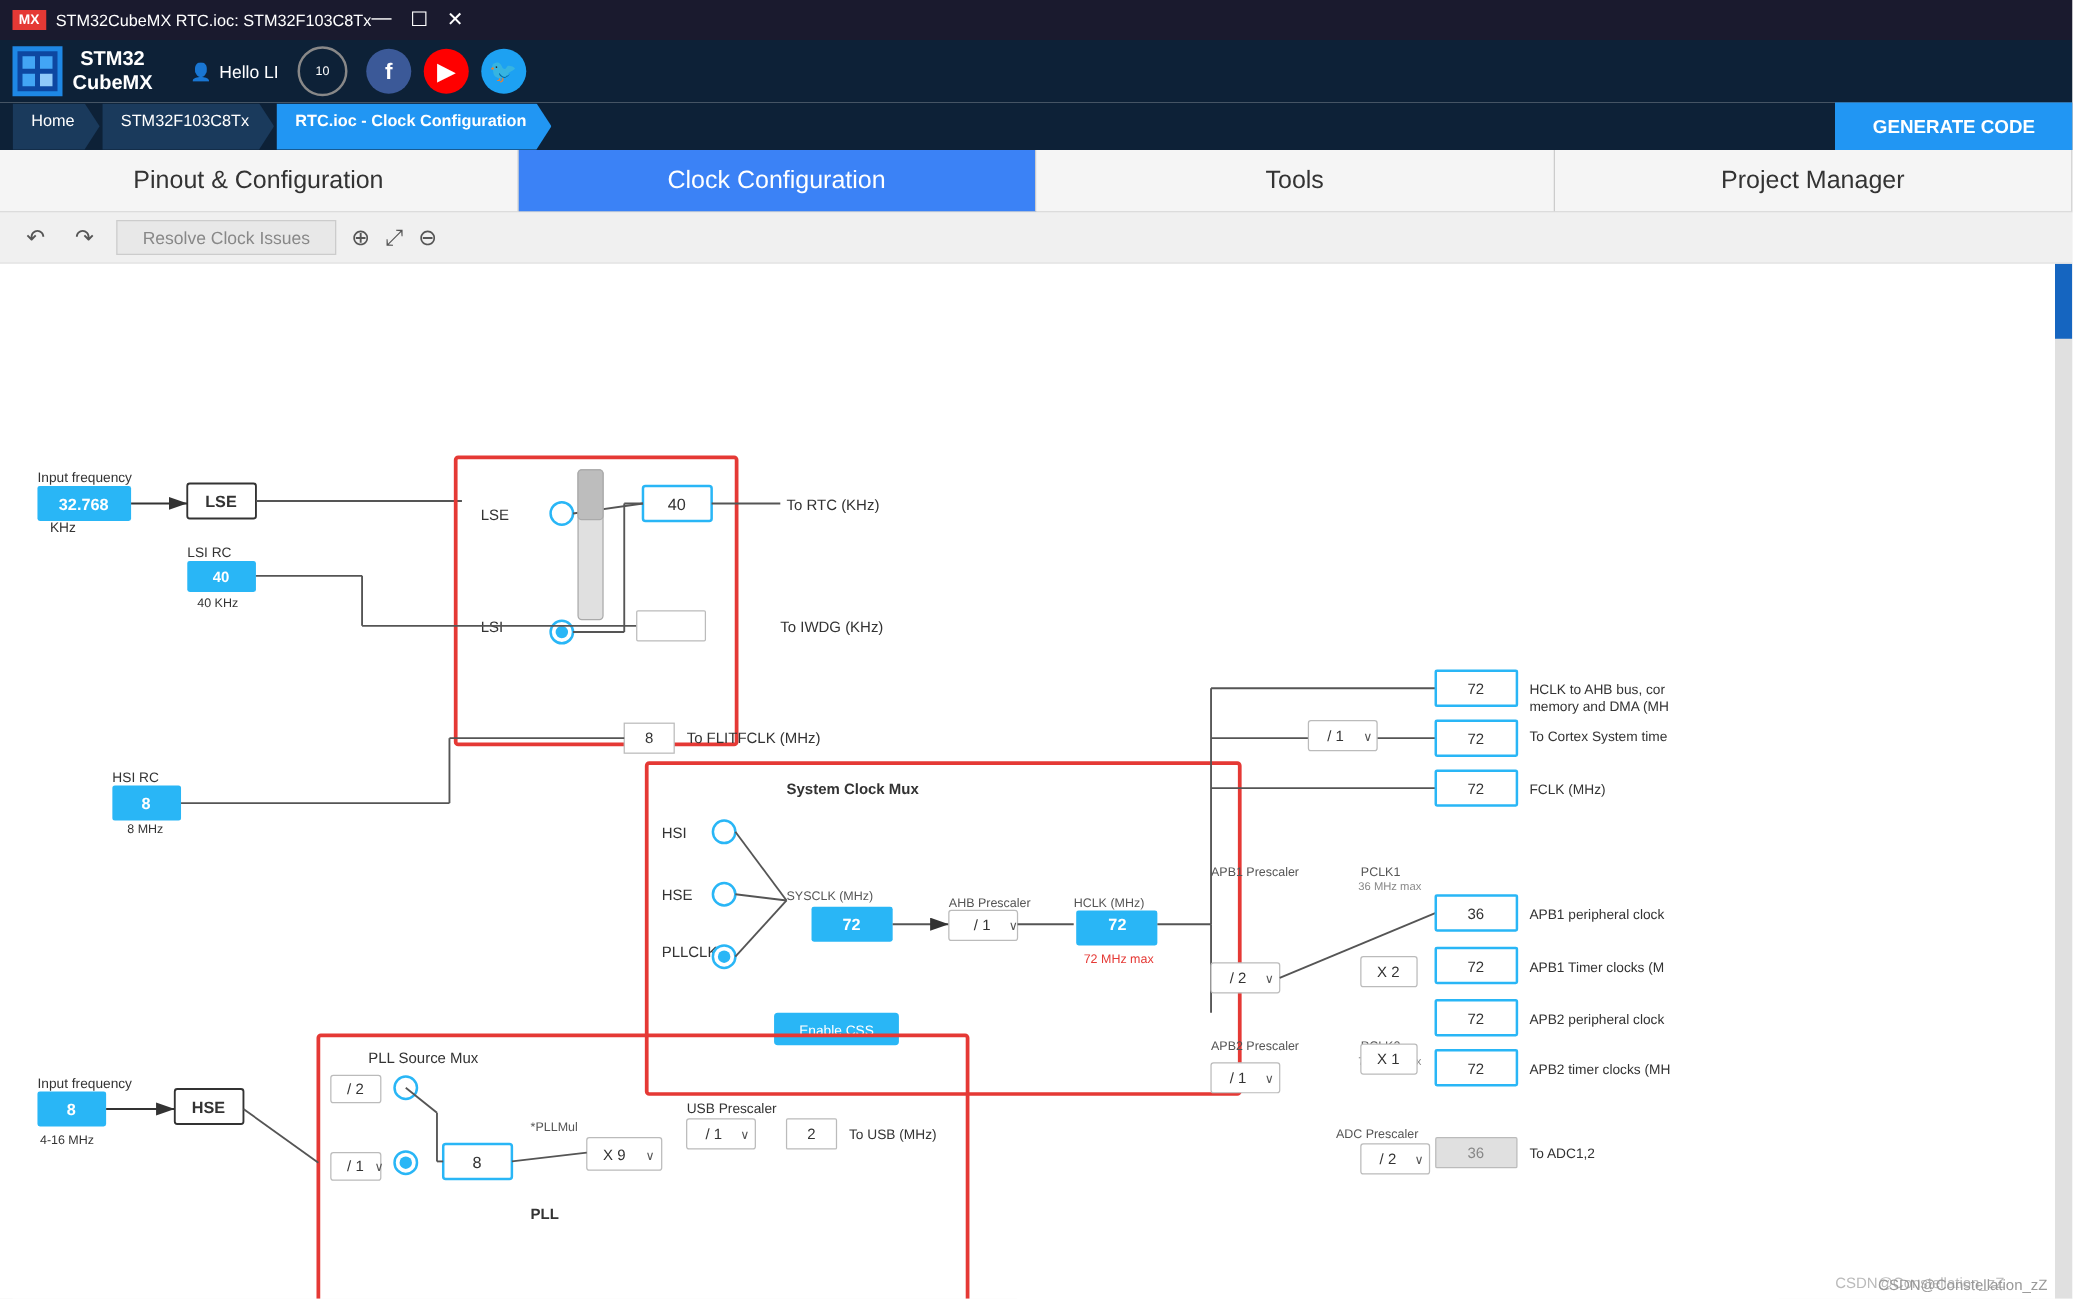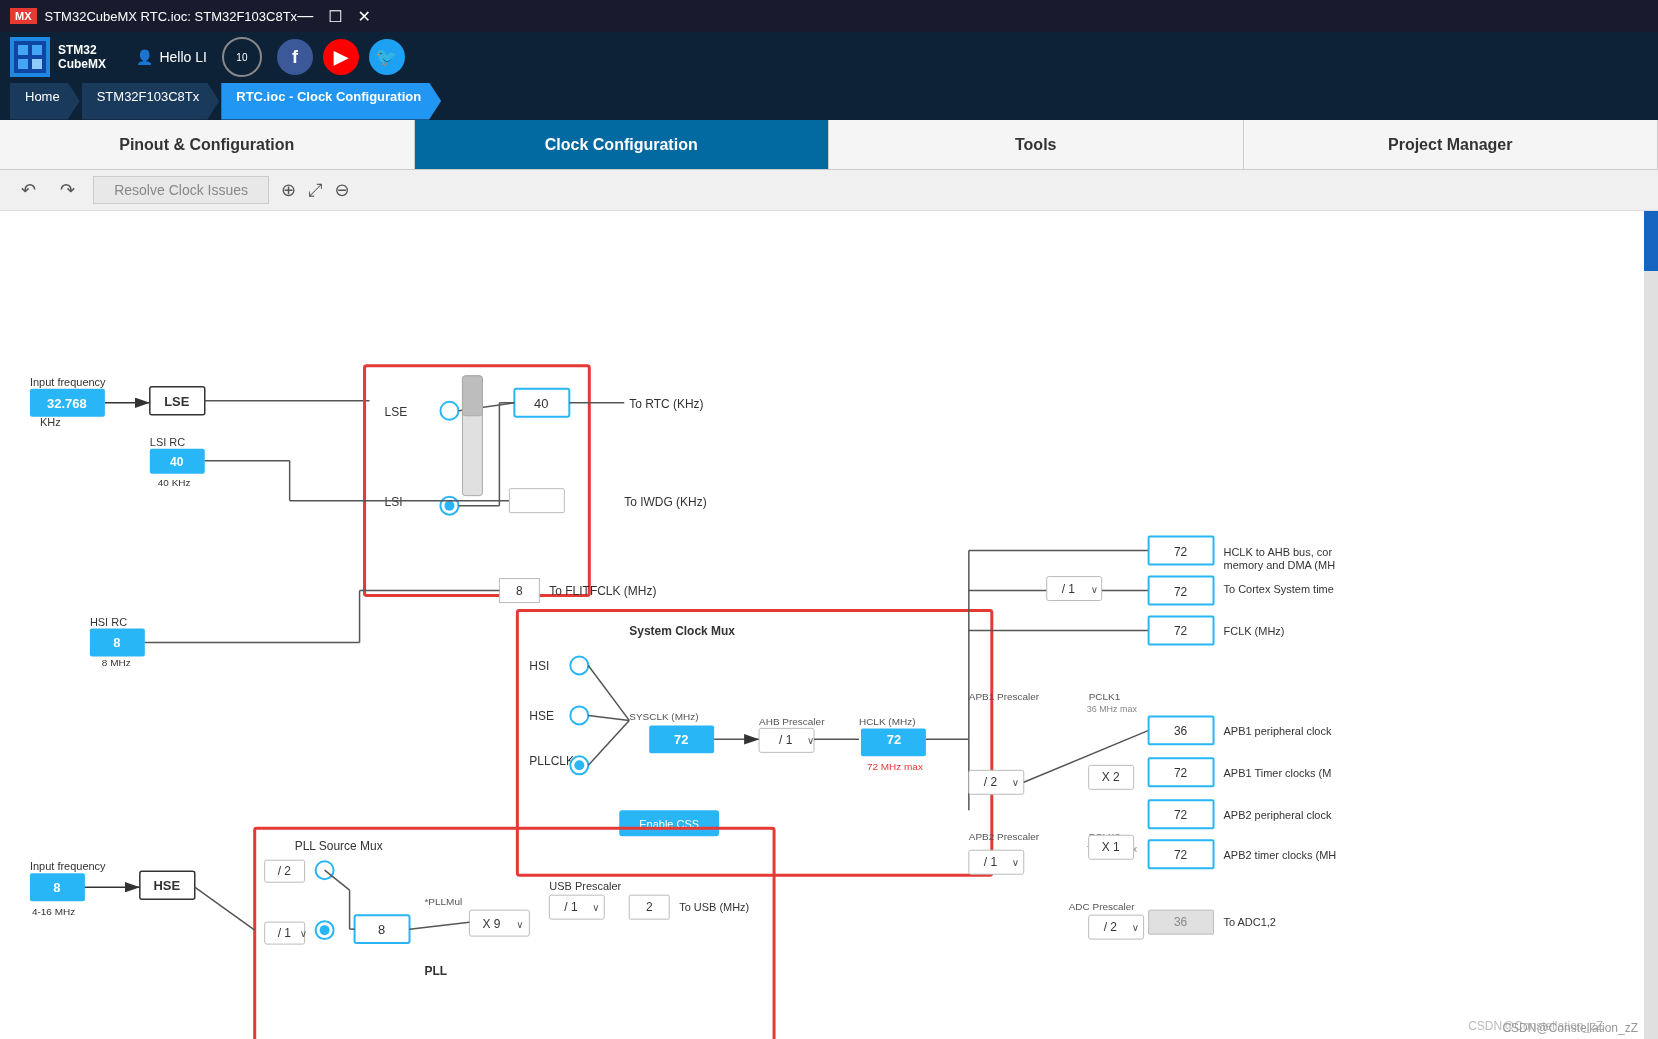--- a/index.html
+++ b/index.html
@@ -21,21 +21,21 @@
     #menubar {
       background: #0d2137;
       color: white;
       height: 50px;
       display: flex;
       align-items: center;
       padding: 0 10px;
       gap: 0;
     }
     #menubar .logo { display: flex; align-items: center; margin-right: 30px; }
-    #menubar .logo-text { color: white; font-size: 12px; font-weight: bold; line-height: 1.2; }
+    #menubar .logo-text { color: white; font-size: 16px; font-weight: bold; line-height: 1.2; text-align: center; }
     #menubar .logo-cube { width: 40px; height: 40px; background: #1e88e5; margin-right: 8px; display: flex; align-items: center; justify-content: center; font-size: 10px; font-weight: bold; color: white; }
     #menubar .menu-items { display: flex; gap: 50px; flex: 1; justify-content: center; }
     #menubar .menu-item { color: white; font-size: 16px; cursor: pointer; }
     #menubar .menu-right { display: flex; align-items: center; gap: 15px; }
     #menubar .hello-user { display: flex; align-items: center; gap: 6px; color: white; font-size: 14px; }
     #menubar .social-icons { display: flex; gap: 10px; }
     #menubar .social-icon { width: 36px; height: 36px; border-radius: 50%; display: flex; align-items: center; justify-content: center; color: white; font-size: 18px; font-weight: bold; cursor: pointer; }
     .fb-icon { background: #3b5998; }
     .yt-icon { background: #ff0000; }
     .tw-icon { background: #1da1f2; }
@@ -81,26 +81,26 @@
       display: flex;
       height: 50px;
       background: #e8e8e8;
       border-bottom: 1px solid #ccc;
     }
     .tab {
       flex: 1;
       display: flex;
       align-items: center;
       justify-content: center;
-      font-size: 16px;
-      font-weight: bold;
+      font-size: 20px;
+      font-weight: normal;
       cursor: pointer;
       border-right: 1px solid #ccc;
     }
-    .tab.active { background: #0369a1; color: white; }
+    .tab.active { background: #3b82f6; color: white; }
     .tab:not(.active) { background: #f5f5f5; color: #333; }
 
     
     #main {
       background: #f5f5f5;
       height: calc(1039px - 32px - 50px - 38px - 50px);
       overflow: hidden;
       position: relative;
     }
 
@@ -223,20 +223,21 @@
       <div class="social-icon yt-icon">▶</div>
       <div class="social-icon tw-icon">🐦</div>
     </div>
   </div>
 </div>
 
 <div id="breadcrumb">
   <div class="breadcrumb-item">Home</div>
   <div class="breadcrumb-item">STM32F103C8Tx</div>
   <div class="breadcrumb-item active">RTC.ioc - Clock Configuration</div>
+  <button class="generate-btn">GENERATE CODE</button>
 </div>
 
 <div id="tabbar">
   <div class="tab">Pinout &amp; Configuration</div>
   <div class="tab active">Clock Configuration</div>
   <div class="tab">Tools</div>
   <div class="tab">Project Manager</div>
 </div>
 
 <div id="main">

